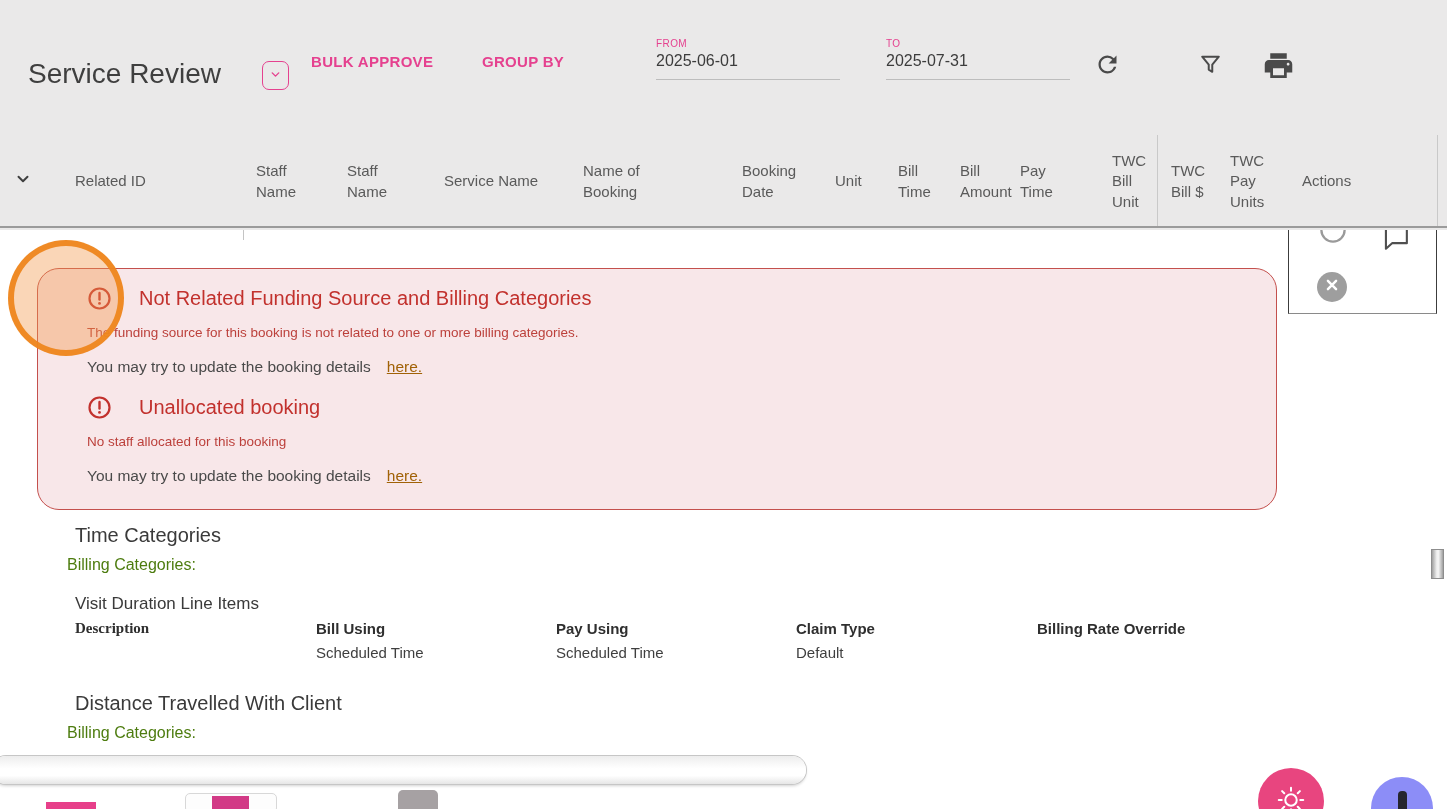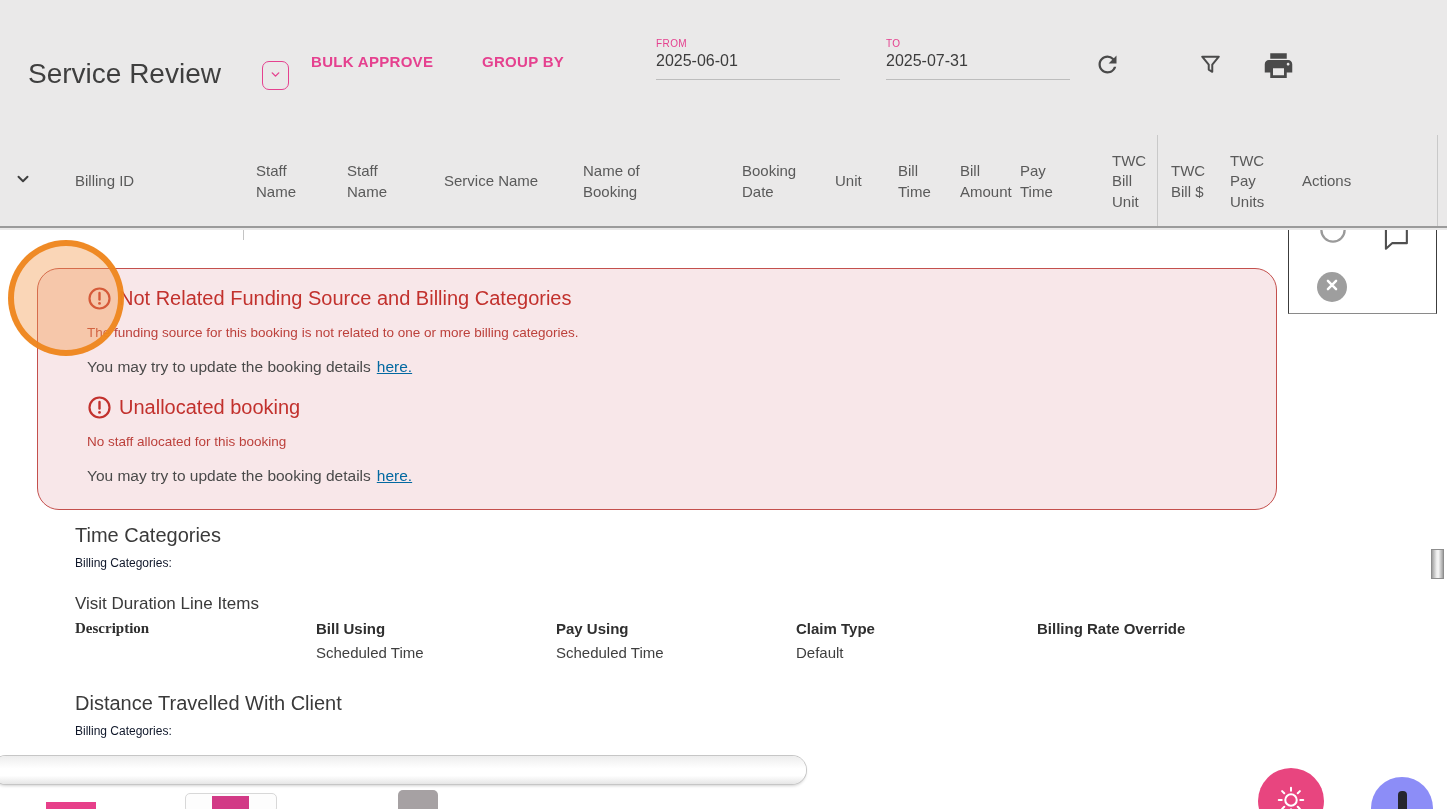--- a/index.html
+++ b/index.html
@@ -44,31 +44,31 @@
                    border-bottom:1px solid #8a8a8a; overflow:hidden; }
   .ap-clock { position:absolute; left:29px; top:-15px; color:#9a9a9a; cursor:pointer; }
   .ap-bubble { position:absolute; left:92px; top:-8px; color:#4f4f4f; cursor:pointer; }
   .ap-cancel { position:absolute; left:28px; top:42px; width:30px; height:30px; border-radius:50%;
                background:#9e9e9e; display:flex; align-items:center; justify-content:center; color:#fff; cursor:pointer; }
 
   
   .error-panel { position:absolute; left:37px; top:38px; width:1240px; height:242px; background:#f8e7e9;
                  border:1px solid #c4504d; border-radius:22px; }
   .err-line { position:absolute; left:49px; white-space:nowrap; }
-  .err-head { display:flex; align-items:center; gap:7px; color:#c2312d; font-size:20px; }
+  .err-head { display:flex; align-items:center; gap:27px; color:#c2312d; font-size:20px; }
   .err-head .warn-ic { flex:0 0 auto; display:flex; }
   .eh1 { top:17px; } .ed1 { top:56px; } .eu1 { top:89px; }
   .eh2 { top:126px; } .ed2 { top:165px; } .eu2 { top:198px; }
   .err-detail { color:#bc403b; font-size:13.5px; }
   .err-hint { color:#4a4a4a; font-size:15.5px; }
-  .err-link { color:#0369a1; text-decoration:underline; cursor:pointer; margin-left:6px; }
+  .err-link { color:#a16207; text-decoration:underline; cursor:pointer; margin-left:16px; }
 
   
   .sec-title { position:absolute; left:75px; font-size:20px; color:#3a3a3a; }
-  .sec-sub { position:absolute; left:75px; font-size:12px; color:#0f172a; }
+  .sec-sub { position:absolute; left:67px; font-size:16px; color:#4d7c0f; }
   .t-timecat { top:294px; } .t-billing1 { top:326px; }
   .t-visit { top:364px; font-size:17px; }
   .vd-label { position:absolute; top:390px; font-size:15px; font-weight:700; color:#2f2f2f; }
   .vd-value { position:absolute; top:414px; font-size:15px; color:#3f3f3f; }
   .p1 {left:75px;font-family:Liberation Serif, serif;} .p2 {left:316px;} .p3 {left:556px;} .p4 {left:796px;} .p5 {left:1037px;}
   .t-dist { top:462px; } .t-billing2 { top:494px; }
 
   
   .h-scrollbar { position:absolute; left:-8px; top:526px; width:814px; height:28px; border-radius:14px;
                  background:linear-gradient(180deg,#ededed 0%,#ffffff 45%,#ffffff 70%,#e6e6e6 100%);
@@ -147,21 +147,21 @@
   </div>
 
   <div class="thead">
     <div class="th th-expander">
       <span>
         <svg width="18" height="18" viewBox="0 0 24 24" fill="none" stroke="currentColor" stroke-width="2.6" stroke-linecap="round" stroke-linejoin="round">
             <polyline points="6 9 12 15 18 9"></polyline>
           </svg>
       </span>
     </div>
-    <div class="th c1">Billing ID</div>
+    <div class="th c1">Related ID</div>
     <div class="th c2">Staff Name</div>
     <div class="th c3">Staff Name</div>
     <div class="th c4">Service Name</div>
     <div class="th c5">Name of Booking</div>
     <div class="th c6">Booking Date</div>
     <div class="th c7">Unit</div>
     <div class="th c8">Bill Time</div>
     <div class="th c9">Bill Amount</div>
     <div class="th c10">Pay Time</div>
     <div class="th c11">TWC Bill Unit</div>

